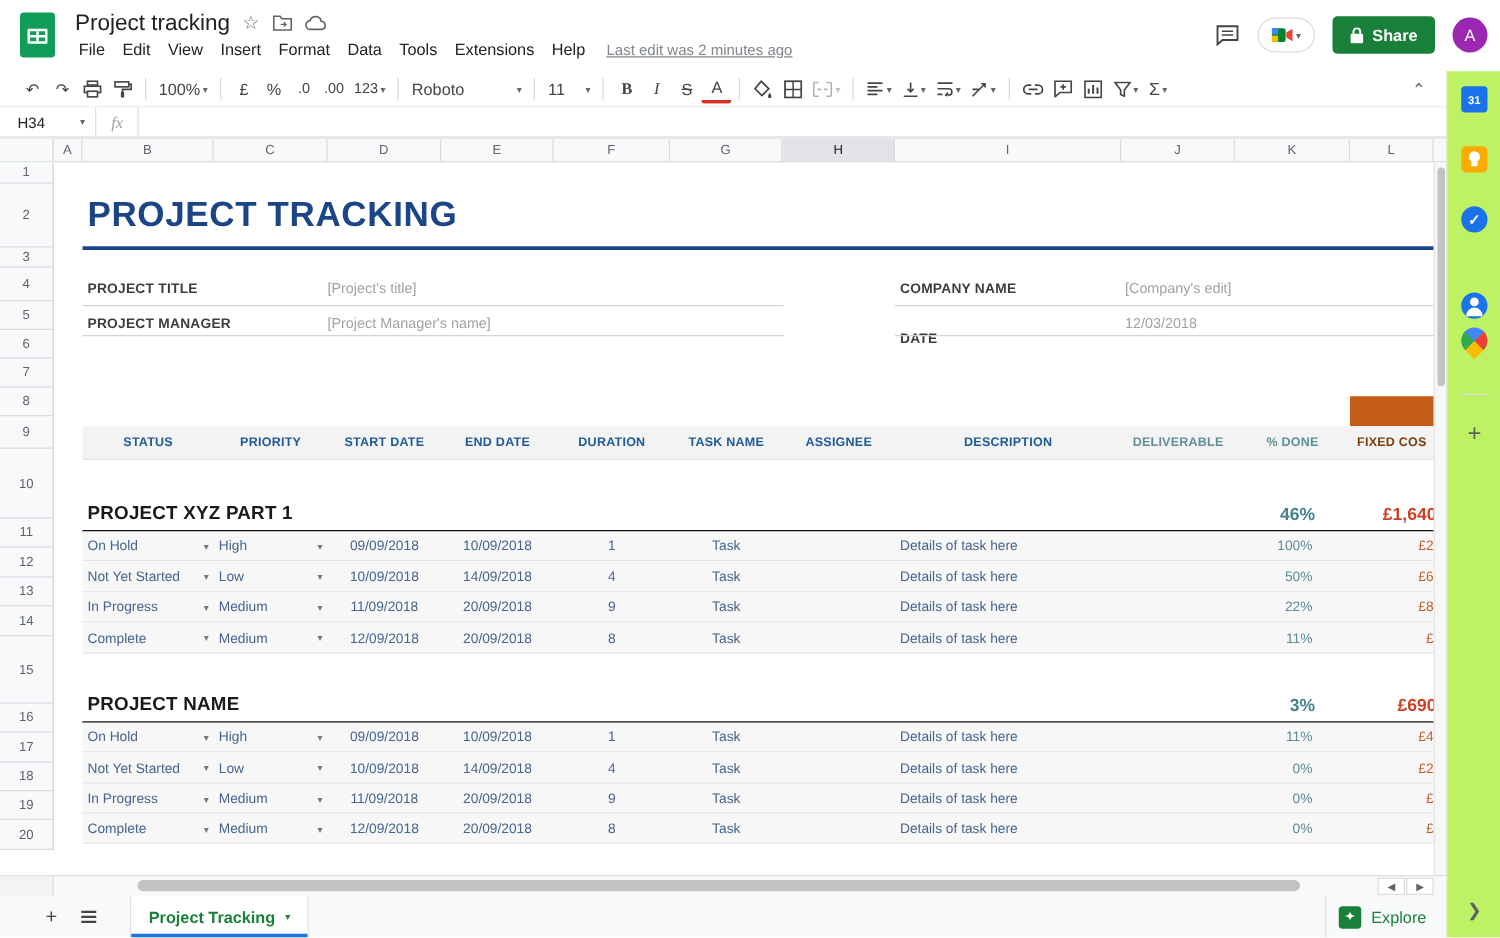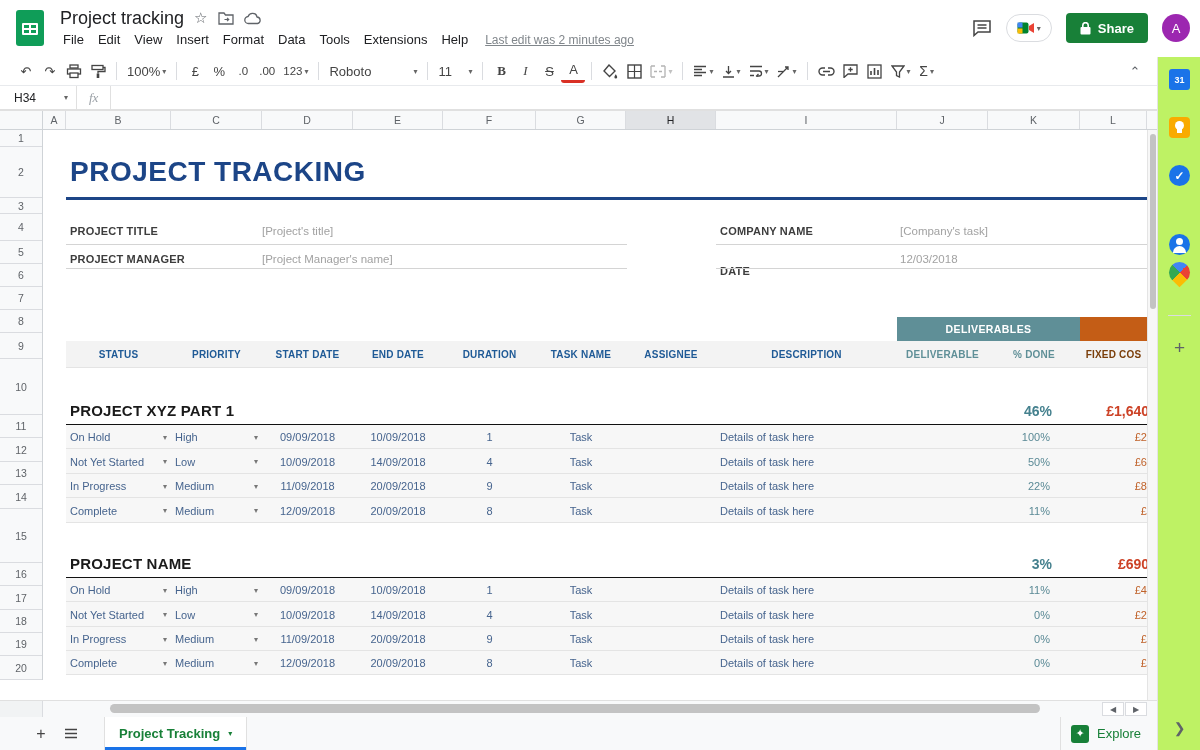--- a/index.html
+++ b/index.html
@@ -356,26 +356,25 @@
     <div class="canvas" id="canvas">
         <div class="abs sheet-title" style="left: 70px; top: 26px;">PROJECT TRACKING</div>
         <div class="abs title-rule" style="left: 66px; top: 67px; width: 1081px;"></div>
         <div class="abs fld-label" style="left: 70px; top: 95px;">PROJECT TITLE</div>
         <div class="abs fld-value" style="left: 262px; top: 95px;">[Project's title]</div>
         <div class="abs fld-line" style="left: 66px; top: 114px; width: 561px;"></div>
         <div class="abs fld-label" style="left: 70px; top: 123px;">PROJECT MANAGER</div>
         <div class="abs fld-value" style="left: 262px; top: 123px;">[Project Manager's name]</div>
         <div class="abs fld-line" style="left: 66px; top: 138px; width: 561px;"></div>
         <div class="abs fld-label" style="left: 720px; top: 95px;">COMPANY NAME</div>
-        <div class="abs fld-value" style="left: 900px; top: 95px;">[Company's task]</div>
+        <div class="abs fld-value" style="left: 900px; top: 95px;">[Company's edit]</div>
         <div class="abs fld-line" style="left: 716px; top: 114px; width: 431px;"></div>
         <div class="abs fld-label" style="left: 720px; top: 135px;">DATE</div>
         <div class="abs fld-value" style="left: 900px; top: 123px;">12/03/2018</div>
         <div class="abs fld-line" style="left: 716px; top: 138px; width: 431px;"></div>
-        <div class="abs band" style="left: 897px; top: 187px; width: 183px; height: 24px; background: rgb(95, 143, 151);">DELIVERABLES</div>
         <div class="abs band" style="left: 1080px; top: 187px; width: 67px; height: 24px; background: rgb(196, 93, 22);"></div>
         <div class="abs" style="left: 66px; top: 211px; width: 1081px; height: 27px; background: rgb(243, 243, 243); border-bottom: 1px solid rgb(228, 228, 228);"></div>
         <div class="abs subhead" style="left: 66px; top: 211px; width: 105px; height: 27px; color: rgb(31, 90, 150);">STATUS</div>
         <div class="abs subhead" style="left: 171px; top: 211px; width: 91px; height: 27px; color: rgb(31, 90, 150);">PRIORITY</div>
         <div class="abs subhead" style="left: 262px; top: 211px; width: 91px; height: 27px; color: rgb(31, 90, 150);">START DATE</div>
         <div class="abs subhead" style="left: 353px; top: 211px; width: 90px; height: 27px; color: rgb(31, 90, 150);">END DATE</div>
         <div class="abs subhead" style="left: 443px; top: 211px; width: 93px; height: 27px; color: rgb(31, 90, 150);">DURATION</div>
         <div class="abs subhead" style="left: 536px; top: 211px; width: 90px; height: 27px; color: rgb(31, 90, 150);">TASK NAME</div>
         <div class="abs subhead" style="left: 626px; top: 211px; width: 90px; height: 27px; color: rgb(31, 90, 150);">ASSIGNEE</div>
         <div class="abs subhead" style="left: 716px; top: 211px; width: 181px; height: 27px; color: rgb(31, 90, 150);">DESCRIPTION</div>

